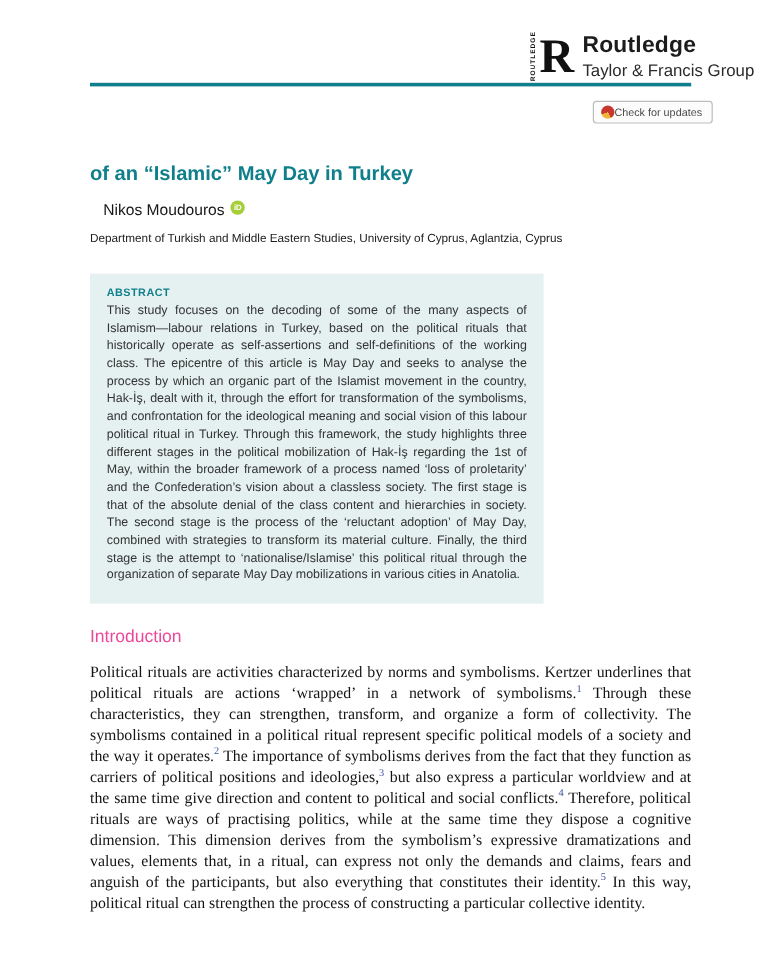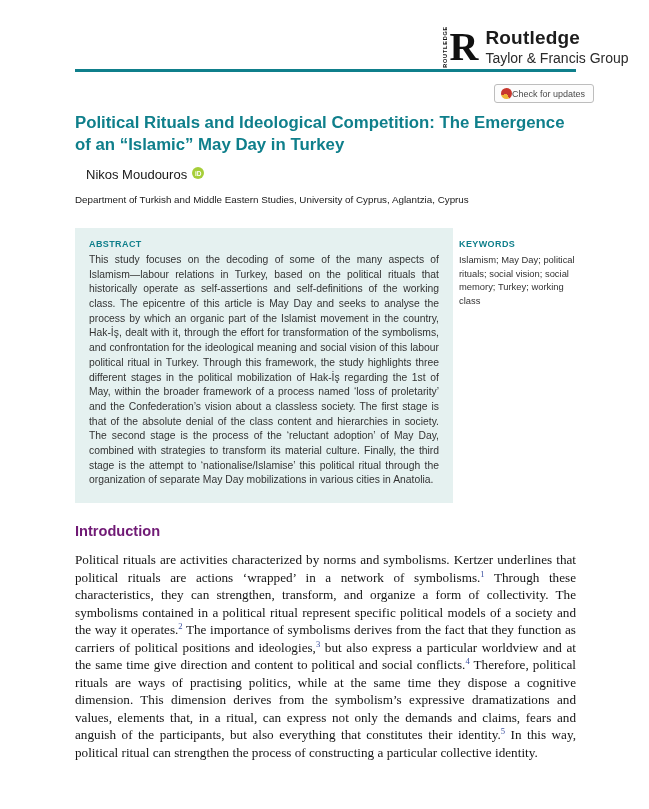--- a/index.html
+++ b/index.html
@@ -41,29 +41,29 @@
   .title { position:absolute; left:75px; top:112px; width:512px; font-size:16.8px; font-weight:bold; color:#0f7f8b; line-height:1.28; }
   .author-row { position:absolute; left:86px; top:167px; display:flex; align-items:flex-start; gap:5px; font-size:13px; color:#171717; }
   .orcid-icon {
     display:inline-flex; align-items:center; justify-content:center;
     width:12px; height:12px; border-radius:50%; background:#a6ce39;
     color:#fff; font-size:6.5px; font-weight:bold; cursor:pointer;
   }
   .affiliation { position:absolute; left:75px; top:194px; font-size:9.8px; color:#202020; }
 
   
-  .abstract-row { position:absolute; left:75px; top:228px; width:501px; display:flex; gap:6px; }
+  .abstract-row { position:absolute; left:75px; top:228px; width:501px; display:flex; gap:15px; }
   .abstract-box { width:378px; box-sizing:border-box; background:#e5f1f0; padding:11px 14px 15px 14px; }
   .side-label { font-size:9px; font-weight:bold; color:#0f7f8b; letter-spacing:.4px; margin-bottom:4px; }
   .abstract-text { font-size:10.35px; line-height:1.42; text-align:justify; color:#333333; }
   .keywords-col { flex:1; padding-top:11px; }
   .keywords-text { font-size:9.4px; line-height:1.45; color:#333333; }
 
   
-  .intro-heading { position:absolute; left:75px; top:523px; font-size:14.6px; font-weight:bold; color:#701a75; }
+  .intro-heading { position:absolute; left:75px; top:523px; font-size:14.6px; font-weight:normal; color:#ec4899; }
   .intro-body {
     position:absolute; left:75px; top:551px; width:501px;
     font-family:Liberation Serif, serif; font-size:13.2px; line-height:1.33;
     text-align:justify; color:#141414;
   }
   .fnref { color:#3a4f9e; font-size:8.6px; line-height:0; cursor:pointer; }
 </style>
 </head>
 <body>
 
@@ -81,38 +81,34 @@
       <span class="logo-group">Taylor &amp; Francis Group</span>
     </span>
   </div>
 
   <div class="check-updates">
     <span class="crossmark-icon"></span>
     <span>Check for updates</span>
   </div>
 
   <h1 class="title" style="margin:0;">
-    <span>Political Rituals and Ideological Competition: The Emergence</span><br>
+    <br>
     <span>of an “Islamic” May Day in Turkey</span>
   </h1>
 
   <div class="author-row">
     <span>Nikos Moudouros</span>
     <span class="orcid-icon">iD</span>
   </div>
 
   <div class="affiliation">Department of Turkish and Middle Eastern Studies, University of Cyprus, Aglantzia, Cyprus</div>
 
   <div class="abstract-row">
     <div class="abstract-box">
       <div class="side-label">ABSTRACT</div>
       <div class="abstract-text">This study focuses on the decoding of some of the many aspects of Islamism—labour relations in Turkey, based on the political rituals that historically operate as self-assertions and self-definitions of the working class. The epicentre of this article is May Day and seeks to analyse the process by which an organic part of the Islamist movement in the country, Hak-İş, dealt with it, through the effort for transformation of the symbolisms, and confrontation for the ideological meaning and social vision of this labour political ritual in Turkey. Through this framework, the study highlights three different stages in the political mobilization of Hak-İş regarding the 1st of May, within the broader framework of a process named ‘loss of proletarity’ and the Confederation’s vision about a classless society. The first stage is that of the absolute denial of the class content and hierarchies in society. The second stage is the process of the ‘reluctant adoption’ of May Day, combined with strategies to transform its material culture. Finally, the third stage is the attempt to ‘nationalise/Islamise’ this political ritual through the organization of separate May Day mobilizations in various cities in Anatolia.</div>
     </div>
-    <div class="keywords-col">
-      <div class="side-label">KEYWORDS</div>
-      <div class="keywords-text">Islamism; May Day; political rituals; social vision; social memory; Turkey; working class</div>
-    </div>
   </div>
 
   <h2 class="intro-heading" style="margin:0;">Introduction</h2>
   <p class="intro-body" style="margin:0;"><span>Political rituals are activities characterized by norms and symbolisms. Kertzer underlines that political rituals are actions ‘wrapped’ in a network of symbolisms.</span><sup class="fnref">1</sup><span> Through these characteristics, they can strengthen, transform, and organize a form of collectivity. The symbolisms contained in a political ritual represent specific political models of a society and the way it operates.</span><sup class="fnref">2</sup><span> The importance of symbolisms derives from the fact that they function as carriers of political positions and ideologies,</span><sup class="fnref">3</sup><span> but also express a particular worldview and at the same time give direction and content to political and social conflicts.</span><sup class="fnref">4</sup><span> Therefore, political rituals are ways of practising politics, while at the same time they dispose a cognitive dimension. This dimension derives from the symbolism’s expressive dramatizations and values, elements that, in a ritual, can express not only the demands and claims, fears and anguish of the participants, but also everything that constitutes their identity.</span><sup class="fnref">5</sup><span> In this way, political ritual can strengthen the process of constructing a particular collective identity.</span></p>
 
 </div>
 
 </body></html>

